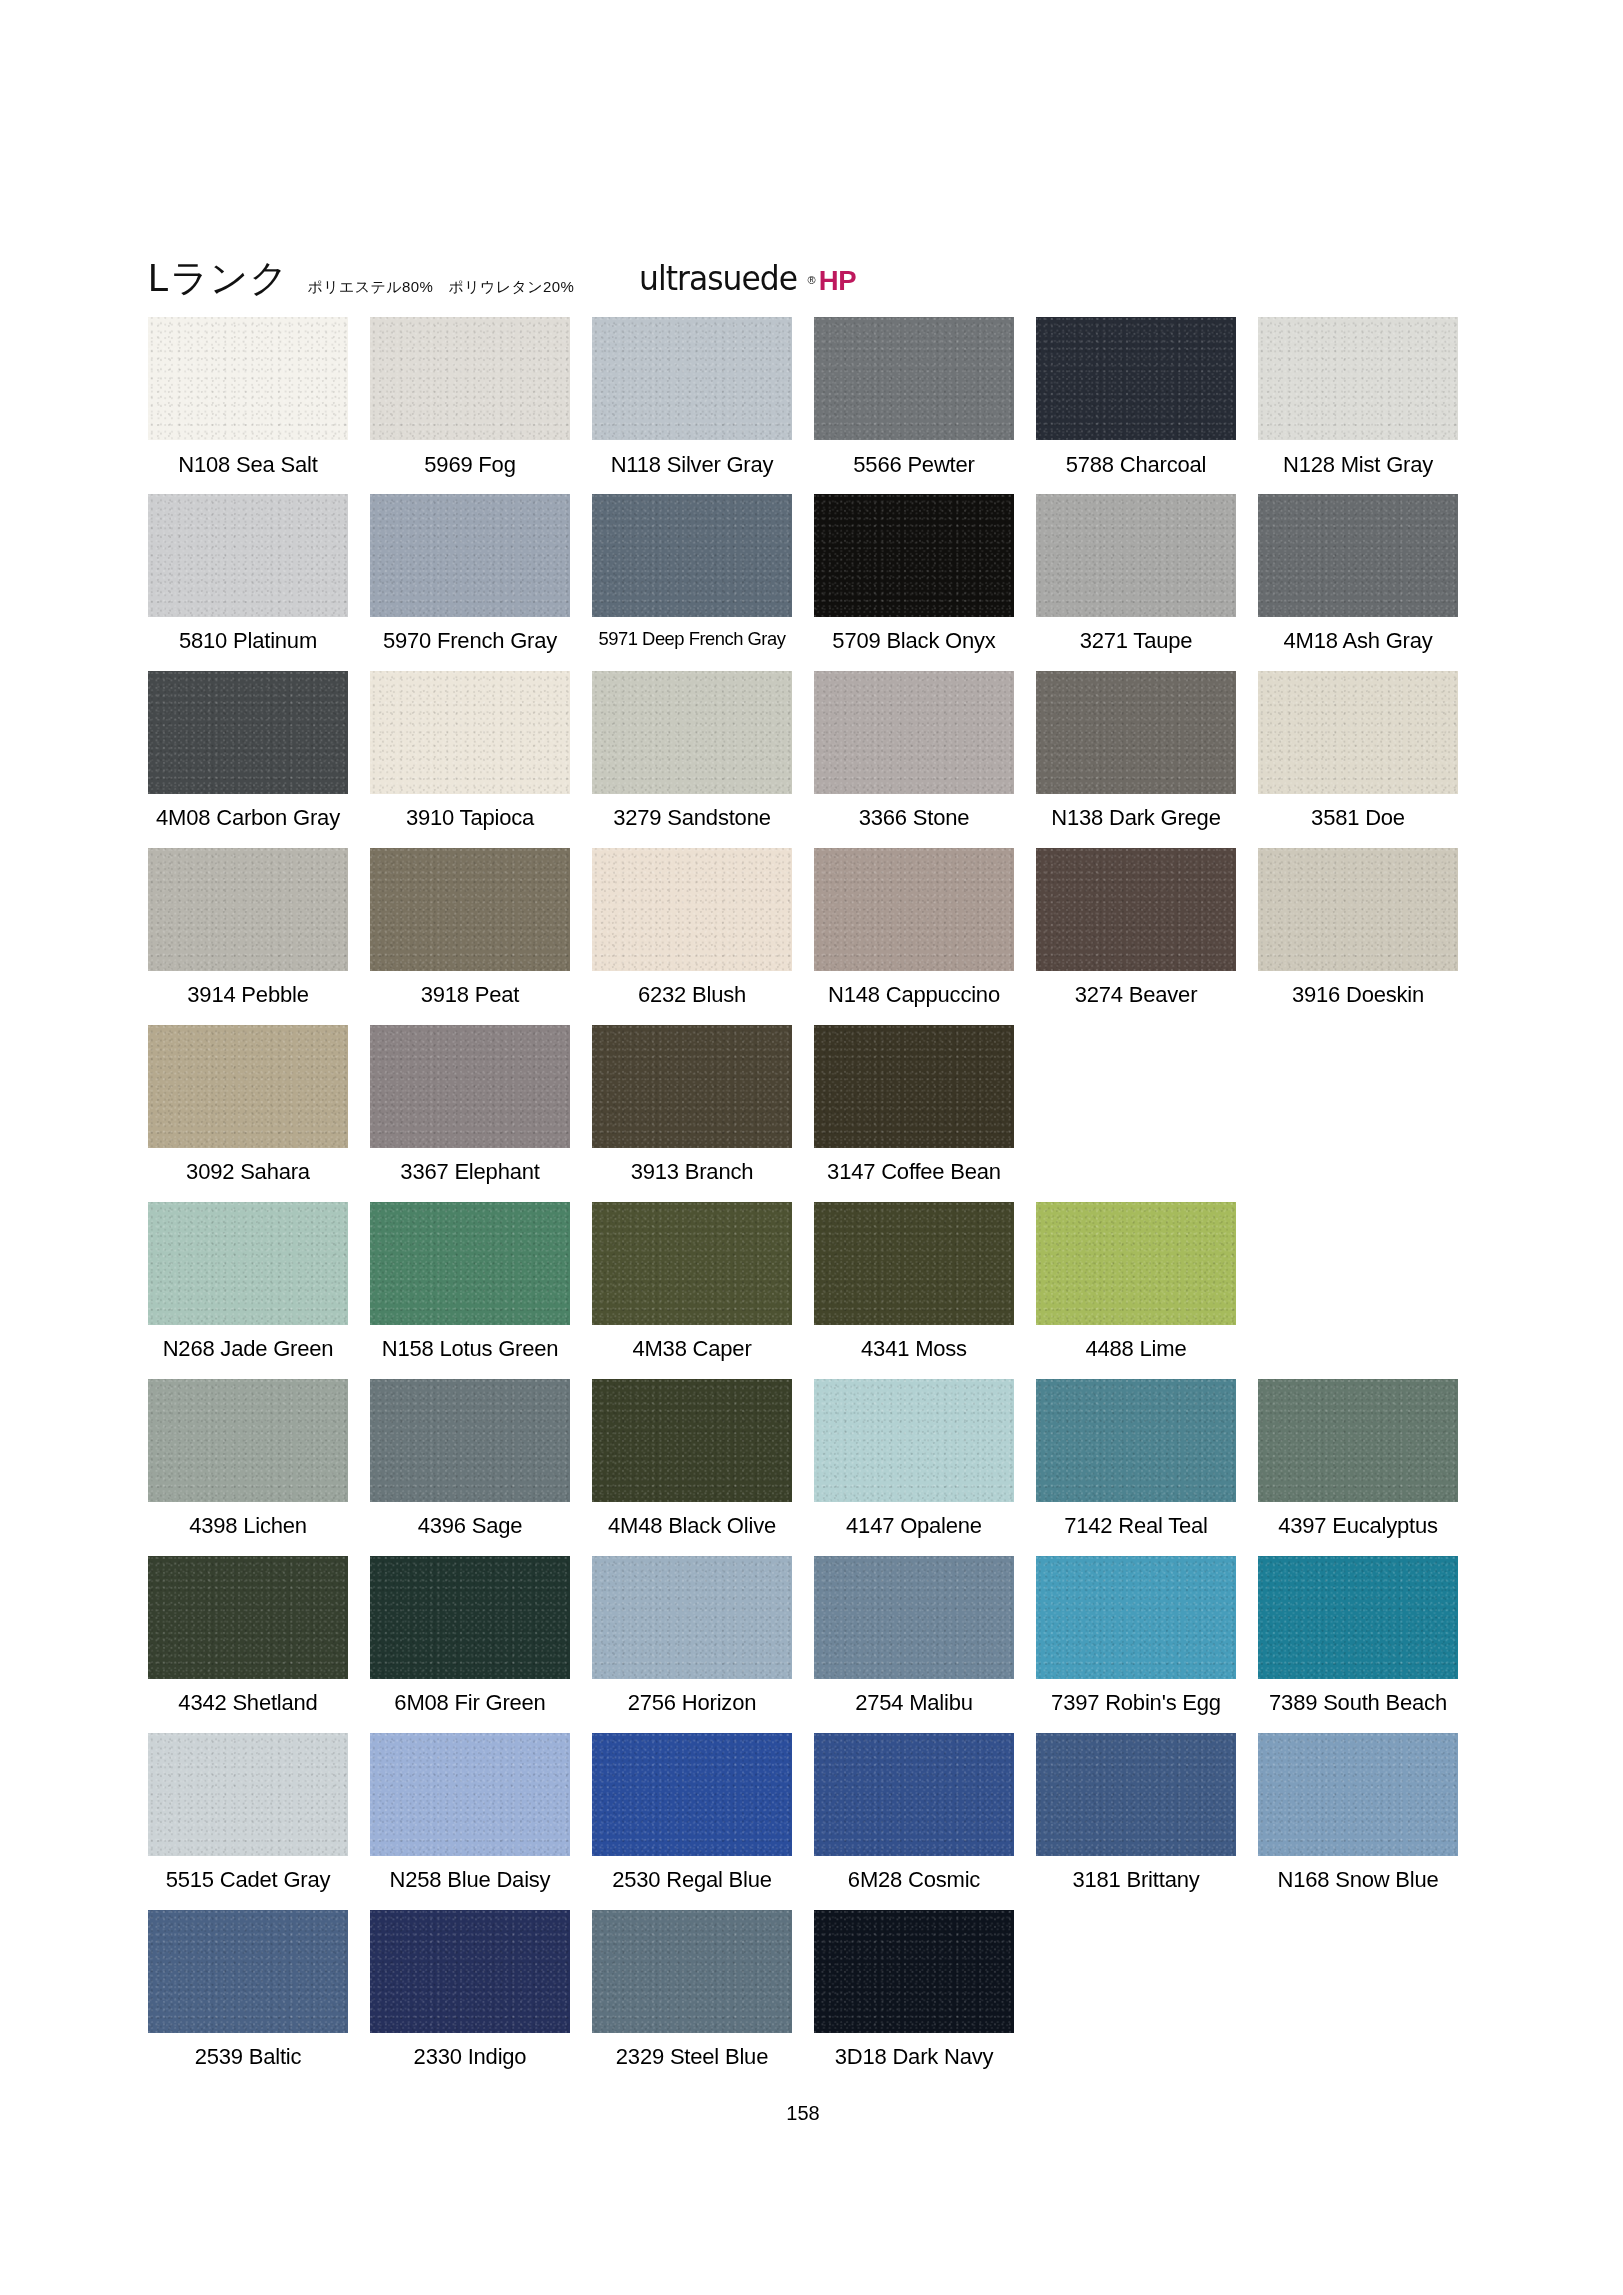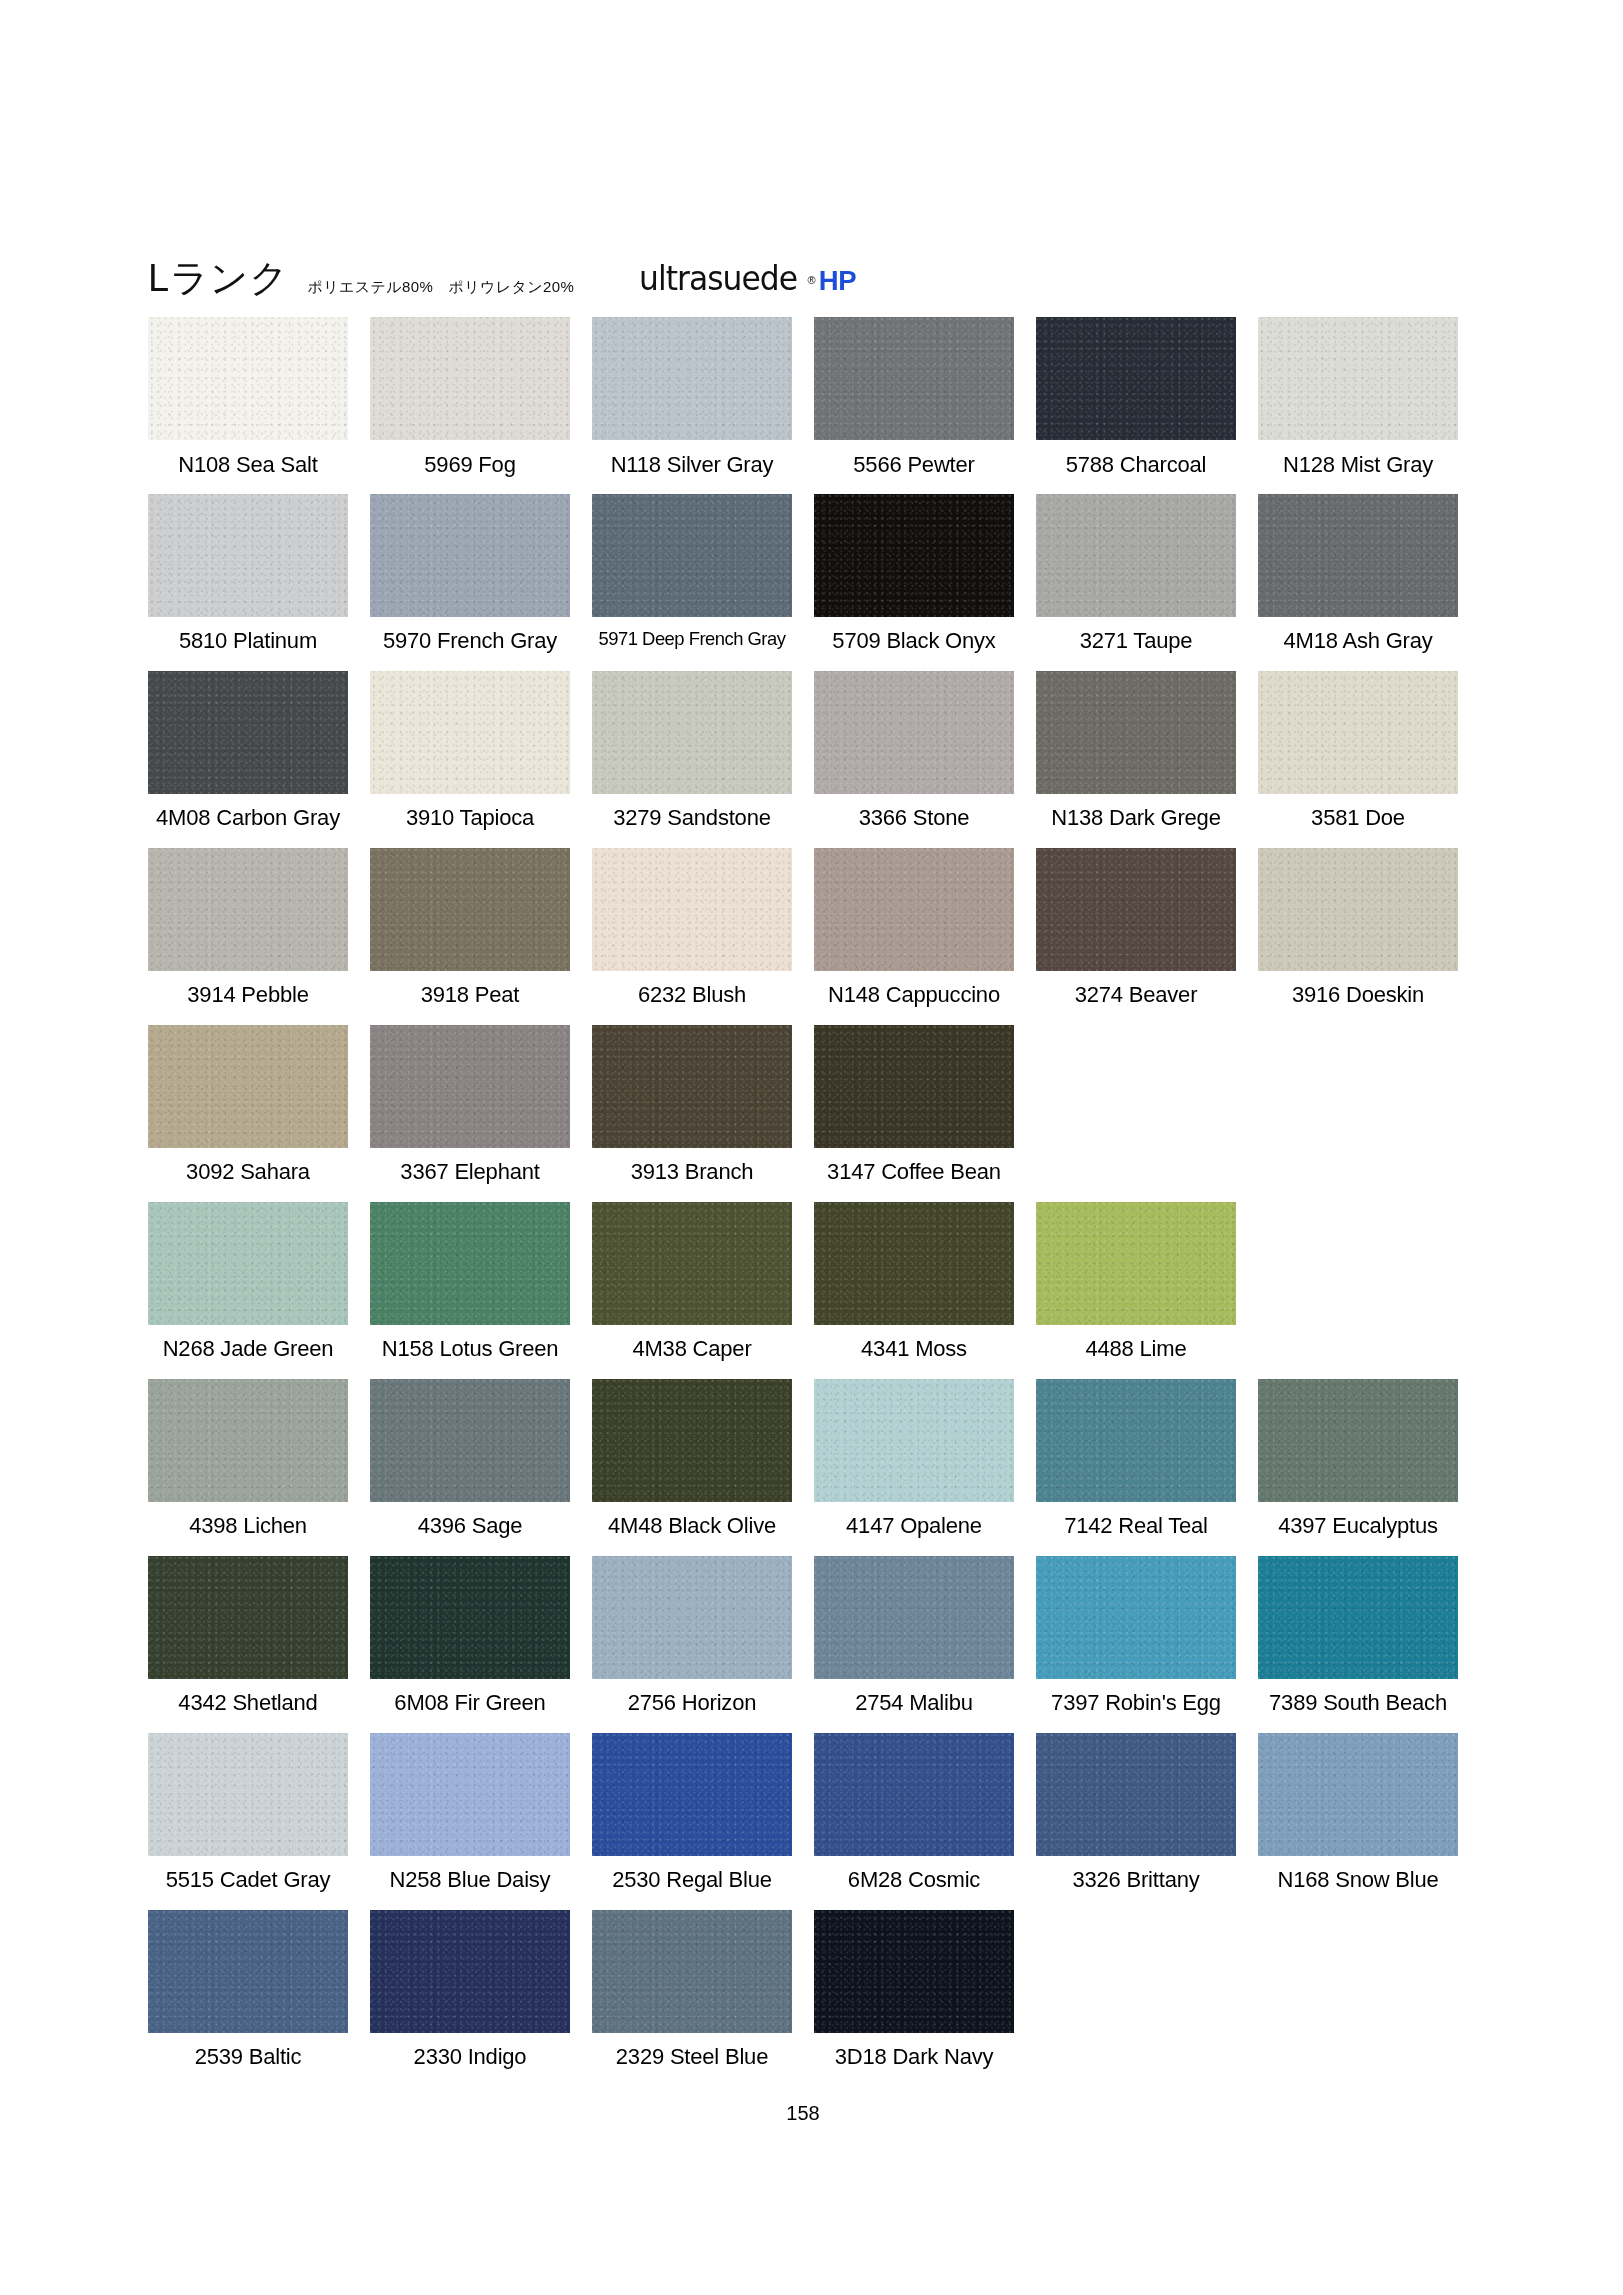--- a/index.html
+++ b/index.html
@@ -76,21 +76,21 @@
     margin-left: 1.7px;
     margin-right: 3.3px;
     color: #111;
     padding-bottom: 8.3px;
     align-self: flex-end;
   }
   .brand-hp {
     font-size: 27.5px;
     font-weight: bold;
     letter-spacing: -0.4px;
-    color: #1d4ed8;
+    color: #be185d;
     line-height: 1;
   }
 
   
   .grid {
     display: flex;
     flex-direction: column;
     margin-top: 20px;
   }
   .row {
@@ -374,21 +374,21 @@
           <div class="cell">
             <div class="chip" style="background-color: rgb(42, 77, 156);"></div>
             <div class="label">2530 Regal Blue</div>
           </div>
           <div class="cell">
             <div class="chip" style="background-color: rgb(51, 80, 140);"></div>
             <div class="label">6M28 Cosmic</div>
           </div>
           <div class="cell">
             <div class="chip" style="background-color: rgb(63, 90, 132);"></div>
-            <div class="label">3326 Brittany</div>
+            <div class="label">3181 Brittany</div>
           </div>
           <div class="cell">
             <div class="chip" style="background-color: rgb(126, 158, 188);"></div>
             <div class="label">N168 Snow Blue</div>
           </div>
         </div>
         <div class="row">
           <div class="cell">
             <div class="chip" style="background-color: rgb(74, 98, 133);"></div>
             <div class="label">2539 Baltic</div>

